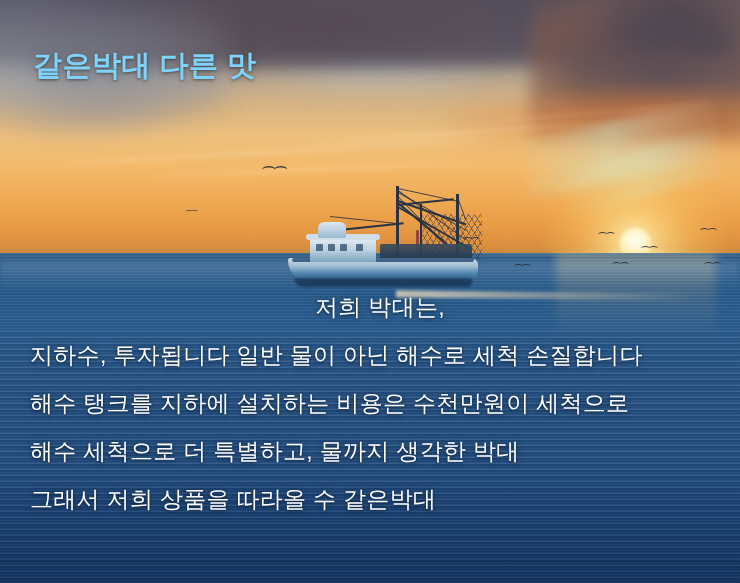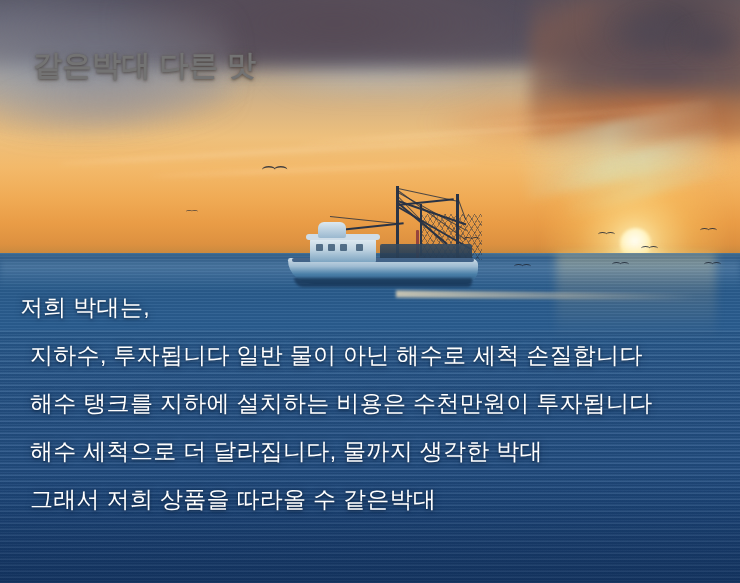--- a/index.html
+++ b/index.html
@@ -268,40 +268,40 @@
   .bird span{
     position:absolute;top:0;left:0;width:9px;height:4px;
     border-top:1.6px solid rgba(30,38,52,.82);
     border-radius:50% 50% 0 0;
   }
   .bird span.rt{left:8px;transform:scaleX(-1);}
 
   
   .heading{
     position:absolute;left:33px;top:44px;
-    color:#737373;
+    color:#7dd3fc;
     font-weight:700;
     font-size:29px;
     line-height:42px;
     letter-spacing:.5px;
     text-shadow:0 1px 3px rgba(40,30,20,.55), 0 0 10px rgba(60,45,30,.30);
     white-space:nowrap;
   }
   .heading div{white-space:nowrap;}
 
   .body-copy{
     position:absolute;left:0;top:283px;width:740px;
     color:#ffffff;
     font-size:23px;
     line-height:48px;
     letter-spacing:.3px;
     text-shadow:0 1px 3px rgba(8,26,50,.75), 0 0 8px rgba(8,26,50,.45);
   }
   .body-copy .ln{white-space:nowrap;padding-left:30px;}
-  .body-copy .ln.first{padding-left:20px;}
+  .body-copy .ln.first{padding-left:20px;text-align:center;}
 </style>
 </head>
 <body>
 
 <div id="stage">
 
   <div class="photo">
 
     <div class="sky"></div>
     <div class="sky-gap-l"></div>
@@ -408,18 +408,18 @@
 
   </div>
 
   <div class="heading">
     <div>같은박대 다른 맛</div>
   </div>
 
   <div class="body-copy">
     <div class="ln first">저희 박대는,</div>
     <div class="ln">지하수, 투자됩니다 일반 물이 아닌 해수로 세척 손질합니다</div>
-    <div class="ln">해수 탱크를 지하에 설치하는 비용은 수천만원이 투자됩니다</div>
-    <div class="ln">해수 세척으로 더 달라집니다, 물까지 생각한 박대</div>
+    <div class="ln">해수 탱크를 지하에 설치하는 비용은 수천만원이 세척으로</div>
+    <div class="ln">해수 세척으로 더 특별하고, 물까지 생각한 박대</div>
     <div class="ln">그래서 저희 상품을 따라올 수 같은박대</div>
   </div>
 
 </div>
 
 </body></html>

